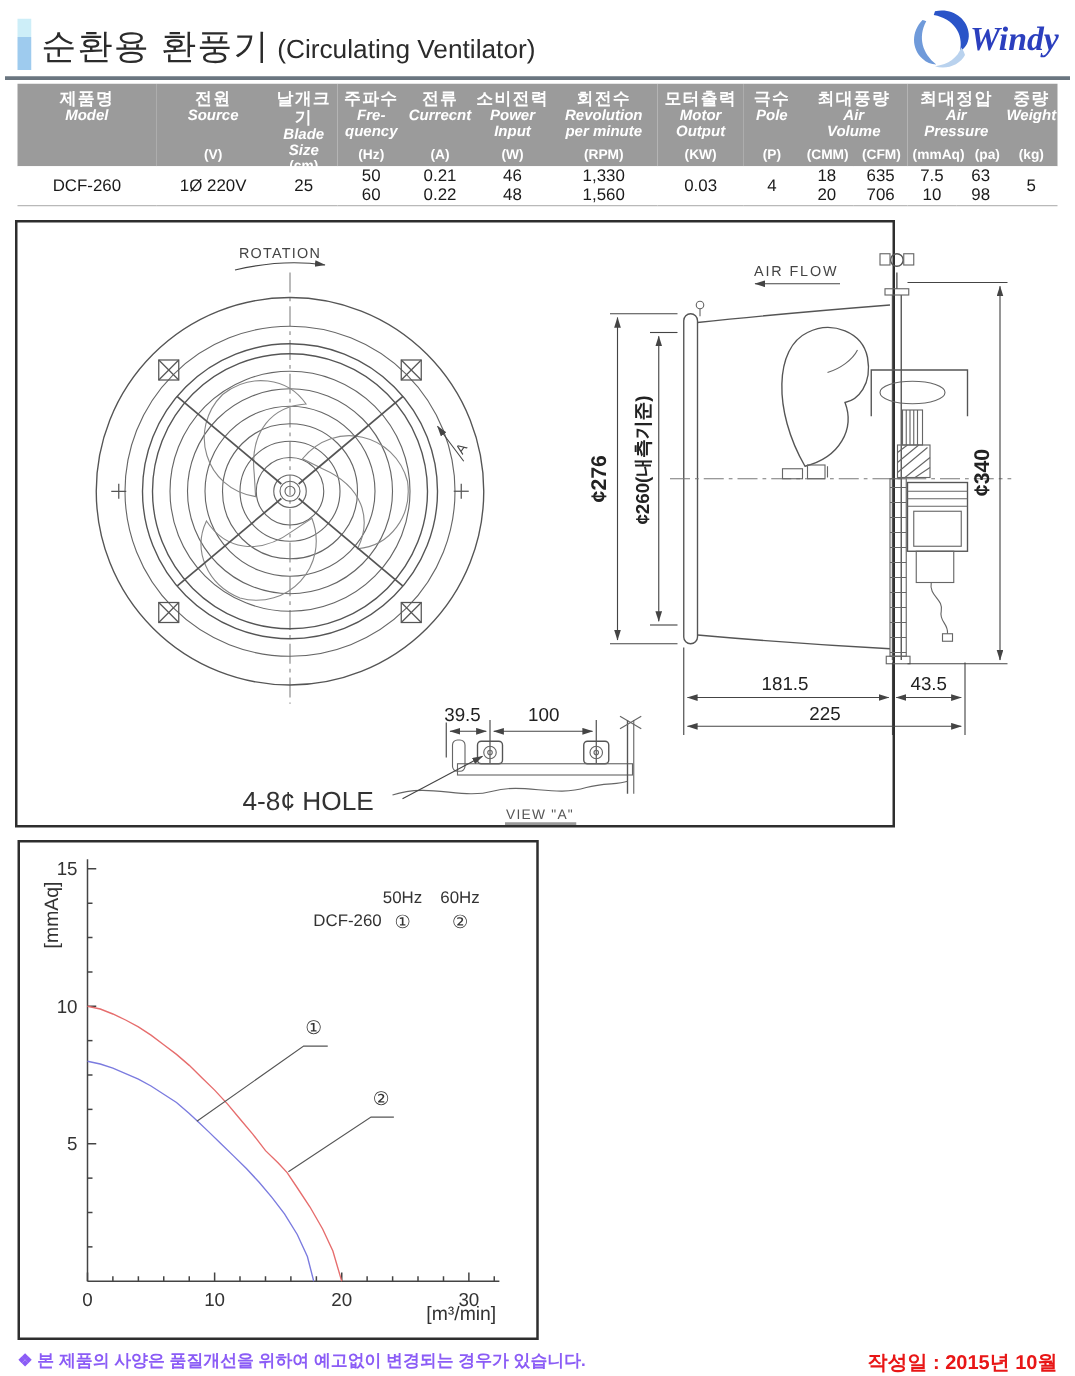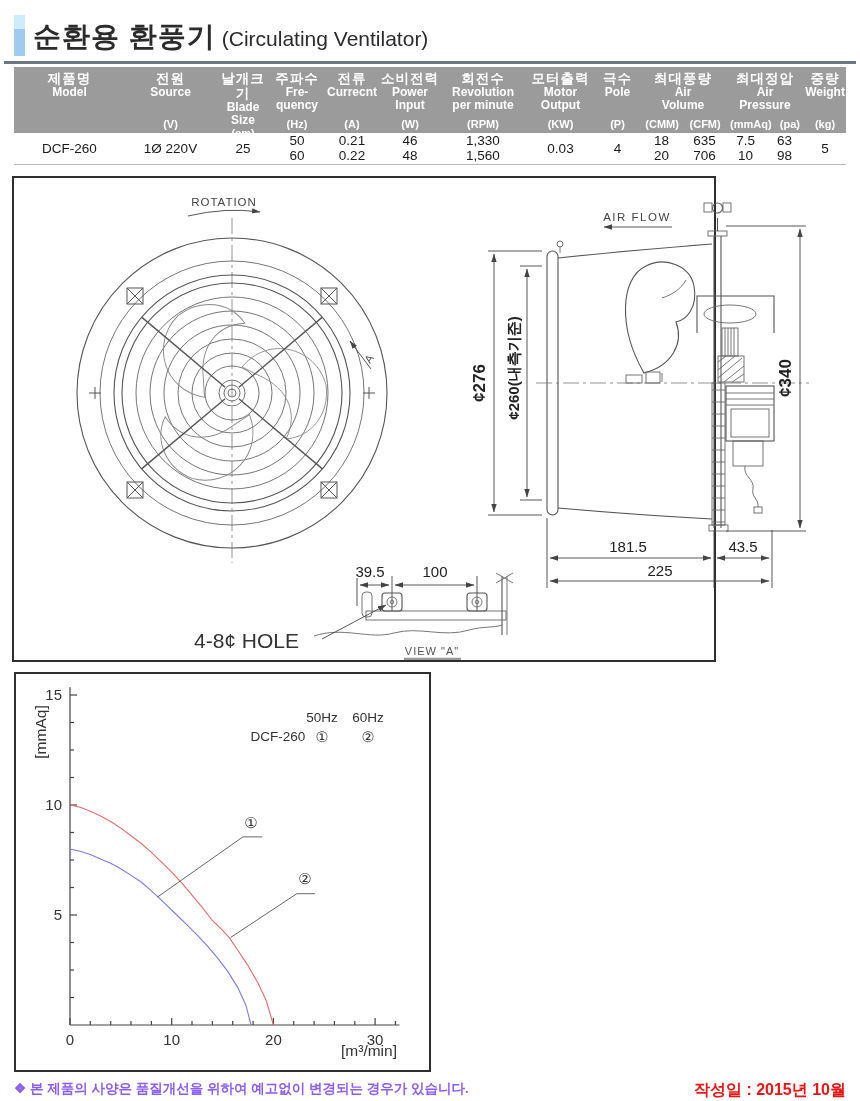--- a/index.html
+++ b/index.html
@@ -4,33 +4,33 @@
 <style>
   * { margin:0; padding:0; box-sizing:border-box; }
   body { background:#fff; font-family:"Liberation Sans", sans-serif; }
   #page { position:relative; width:860px; height:1101px; background:#fff; margin:0 auto; overflow:hidden; }
 
   
   #hdr { position:absolute; left:0; top:0; width:860px; height:62px; }
   #accent { position:absolute; left:14px; top:15px; width:11px; height:41px;
             background:linear-gradient(#cdeef8 0 35%, #9ecbee 35% 100%); }
   #title-wrap { position:absolute; left:33px; top:18px; white-space:nowrap; }
-  .title-ko { font-size:28px; font-weight:bold; color:#2b2b2b; letter-spacing:1px;}
+  .title-ko { font-size:28px; font-weight:normal; color:#2b2b2b; letter-spacing:1px;}
   .title-en { font-size:21px; font-weight:normal; color:#2b2b2b; margin-left:6px;}
   #logo { position:absolute; right:12px; top:6px; }
   .windy-text { font-family:"Liberation Serif", serif; font-style:italic; font-weight:bold;
                 font-size:27px; fill:#2b3fbe; }
   #hrule { position:absolute; left:4px; top:61px; width:852px; height:3px; background:#6a7680; }
 
   
   #spec { position:absolute; left:14px; top:67px; width:832px; border-collapse:collapse; table-layout:fixed; }
   #spec th { background:#9b9b9b; color:#fff; font-weight:bold; vertical-align:top; height:66px; padding:0; }
   .thbox { display:flex; flex-direction:column; align-items:center; height:66px; padding:4px 0 3px; }
   .thbox .ko { font-size:13.5px; line-height:15px; letter-spacing:1px;}
-  .thbox .en { font-size:12px; line-height:13px; white-space:pre-line; text-align:center; }
+  .thbox .en { font-size:12px; line-height:13px; white-space:pre-line; text-align:center;font-style:italic; }
   .thbox .unit { font-size:11px; line-height:12px; margin-top:auto; }
   .unit-pair { margin-top:auto; display:flex; width:100%; justify-content:space-around; font-size:11px; line-height:12px;}
   #spec td { background:#fff; color:#1a1a1a; font-size:13.5px; text-align:center; vertical-align:middle;
              height:31px; border-bottom:1px solid #b9b9b9; padding:0; }
   .two-line div { line-height:15px; }
 
   
   .panel { position:absolute; border:2px solid #2e2e2e; background:#fff; }
   #drawing-panel { left:12px; top:176px; width:704px; height:486px; }
   #chart-panel { left:14px; top:672px; width:417px; height:400px; }
@@ -48,20 +48,28 @@
 </style>
 </head>
 <body>
 
 <div id="page">
 
   <div id="hdr">
     <div id="accent"></div>
     <div id="title-wrap">
       <span class="title-ko">순환용 환풍기</span><span class="title-en">(Circulating Ventilator)</span>
+    </div>
+    <div id="logo">
+      <svg width="122" height="50" viewBox="0 0 122 50">
+        <path fill="#2a54c8" d="M22,3 C36,0 48,9 49,21 C49.5,27 47,32 42,35 C45,21 37,9 21,6 C21.3,5 21.6,4 22,3 Z"></path>
+        <path fill="#6f9ada" d="M12,10 C3,19 3,33 12,41 C15,44 19,45.5 23,45.5 C12,37 8,24 15,11 C14,10.6 13,10.3 12,10 Z"></path>
+        <path fill="#b9d2ee" d="M46,38 C42,46 31,50 22,47 C33,45.5 40,40 43,32 C44.5,34 45.5,36 46,38 Z"></path>
+        <text class="windy-text" x="50" y="34">Windy</text>
+      </svg>
     </div>
   </div>
   <div id="hrule"></div>
 
   <table id="spec">
     <colgroup>
       <col style="width:111px">
         <col style="width:91px">
         <col style="width:54px">
         <col style="width:54px">

